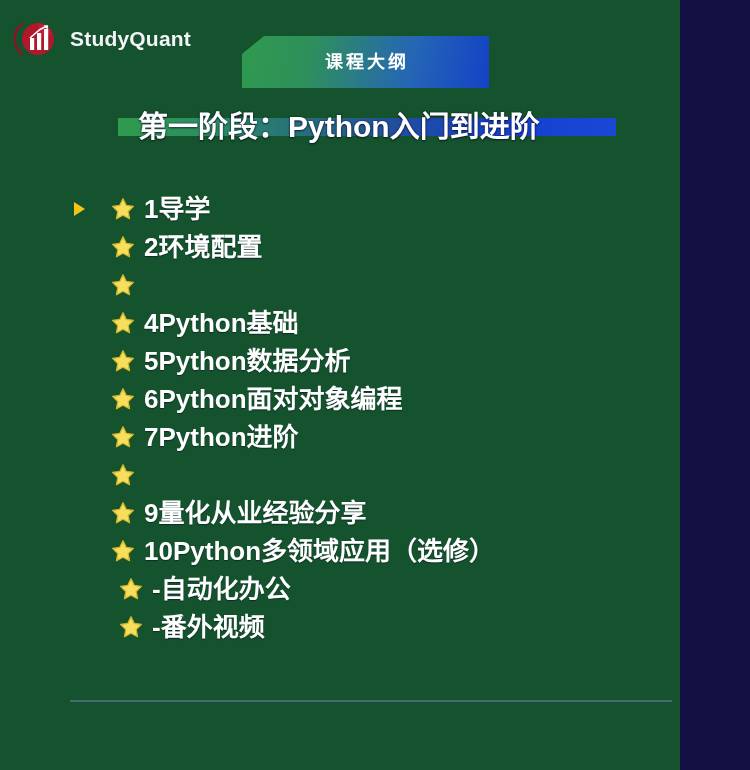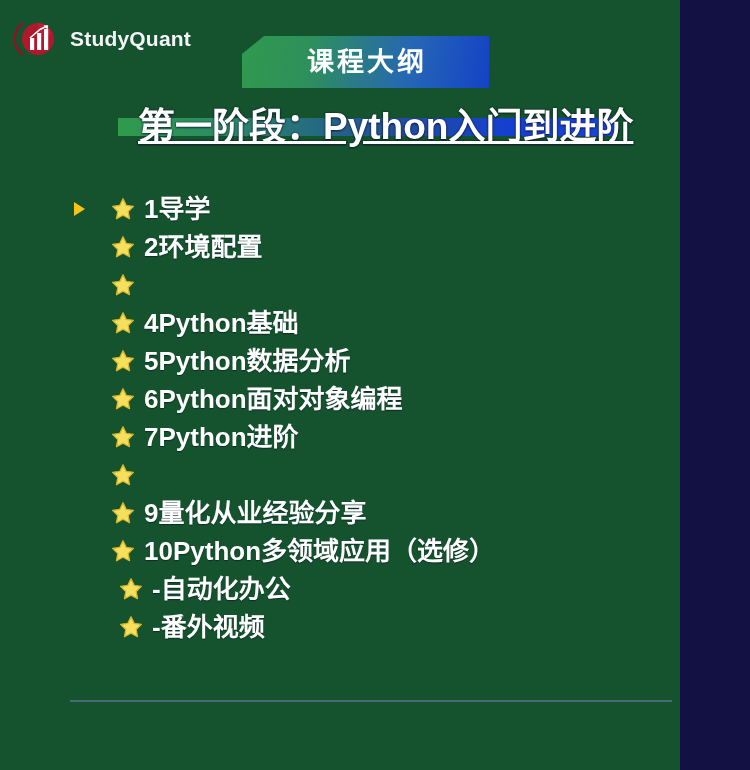--- a/index.html
+++ b/index.html
@@ -58,21 +58,21 @@
     height: 52px;
     background: linear-gradient(100deg, #2f9a4e 0%, #2e8f5c 28%, #2566b5 68%, #1442c6 100%);
     -webkit-clip-path: polygon(22px 0, 100% 0, 100% 100%, 0 100%, 0 18px);
     clip-path: polygon(22px 0, 100% 0, 100% 100%, 0 100%, 0 18px);
     display: flex;
     align-items: center;
     justify-content: center;
   }
   .title-banner-text {
     color: #ffffff;
-    font-size: 27px;
+    font-size: 18px;
     font-weight: 700;
     letter-spacing: 3px;
     text-indent: 3px;
     line-height: 1;
   }
 
   
   .subtitle-wrap {
     position: absolute;
     left: 118px;
@@ -86,26 +86,25 @@
     top: 14px;
     width: 498px;
     height: 18px;
     background: linear-gradient(90deg, #2f9b4d 0%, #2c8c63 20%, #214f99 55%, #1540cf 78%, #1a47d6 100%);
   }
   .subtitle-text {
     position: absolute;
     left: 20px;
     top: 0;
     color: #ffffff;
-    font-size: 37px;
+    font-size: 30px;
     font-weight: 700;
     line-height: 46px;
     white-space: nowrap;
     text-shadow: 0 0 2px rgba(10,10,40,.75), 0 1px 2px rgba(10,10,40,.65);
-    text-decoration: underline;
   }
 
   
   .outline {
     position: absolute;
     left: 0;
     top: 190px;
     width: 750px;
   }
   .outline-row {

